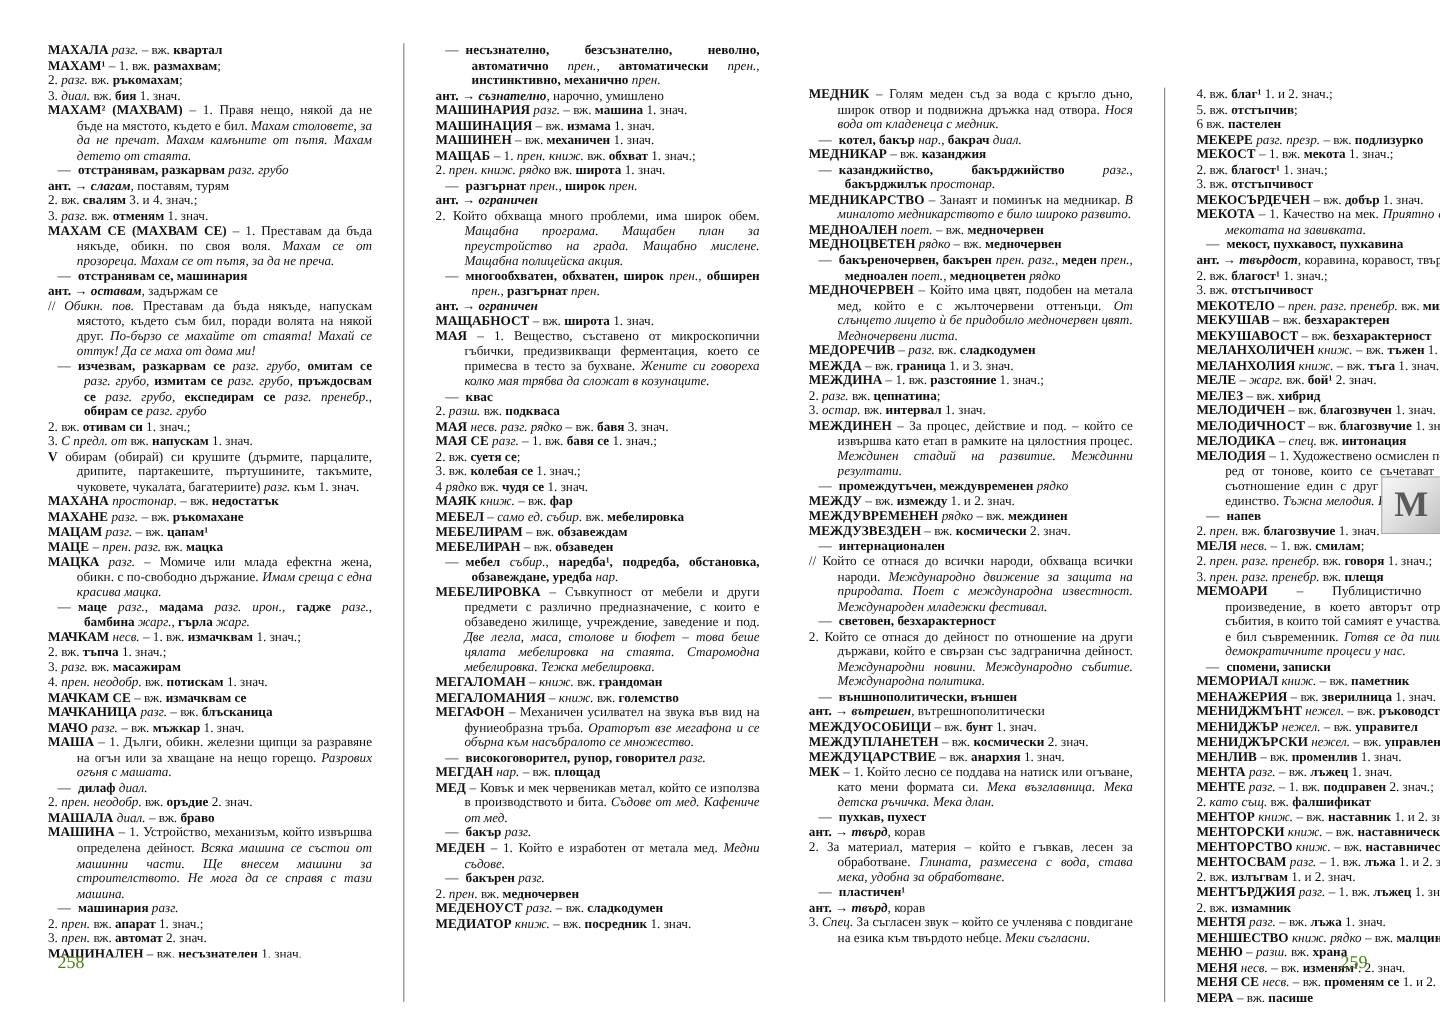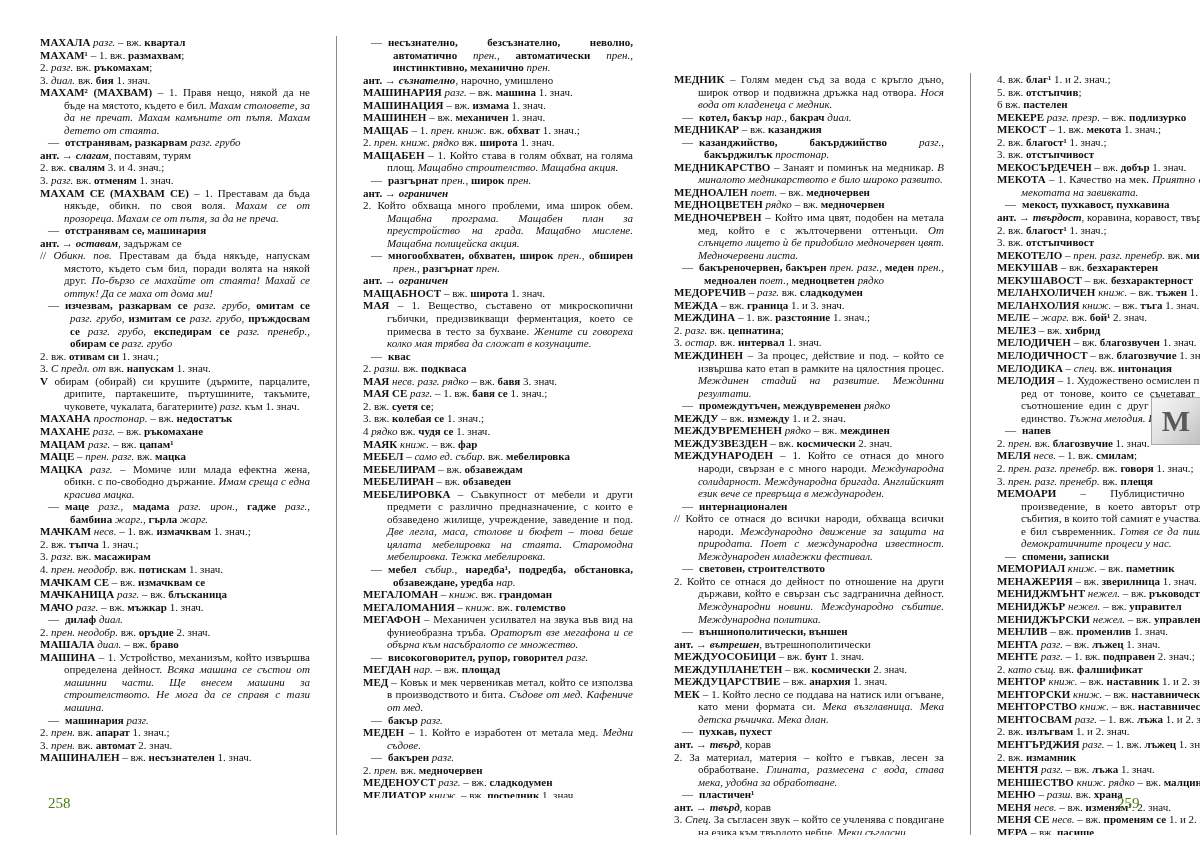--- a/index.html
+++ b/index.html
@@ -54,59 +54,59 @@
           <p class="para"><span class="b">МАЦЕ</span><span> – </span><span class="i">прен. разг.</span><span> вж. </span><span class="b">мацка</span></p>
           <p class="para"><span class="b">МАЦКА </span><span class="i">разг.</span><span> – Момиче или млада ефектна жена, обикн. с по-свободно държание. </span><span class="i">Имам среща с една красива мацка.</span></p>
           <p class="para dash"><span class="d">—</span><span class="b">маце </span><span class="i">разг.</span><span>, </span><span class="b">мадама </span><span class="i">разг. ирон.</span><span>, </span><span class="b">гадже </span><span class="i">разг.</span><span>, </span><span class="b">бамбина </span><span class="i">жарг.</span><span>, </span><span class="b">гърла </span><span class="i">жарг.</span></p>
           <p class="para"><span class="b">МАЧКАМ </span><span class="i">несв.</span><span> – 1. вж. </span><span class="b">измачквам</span><span> 1. знач.;</span></p>
           <p class="para"><span>2. вж. </span><span class="b">тъпча</span><span> 1. знач.;</span></p>
           <p class="para"><span>3. </span><span class="i">разг.</span><span> вж. </span><span class="b">масажирам</span></p>
           <p class="para"><span>4. </span><span class="i">прен. неодобр.</span><span> вж. </span><span class="b">потискам</span><span> 1. знач.</span></p>
           <p class="para"><span class="b">МАЧКАМ СЕ</span><span> – вж. </span><span class="b">измачквам се</span></p>
           <p class="para"><span class="b">МАЧКАНИЦА </span><span class="i">разг.</span><span> – вж. </span><span class="b">блъсканица</span></p>
           <p class="para"><span class="b">МАЧО </span><span class="i">разг.</span><span> – вж. </span><span class="b">мъжкар</span><span> 1. знач.</span></p>
+          <p class="para"><span class="b">МАША</span><span> – 1. Дълги, обикн. железни щипци за разравяне на огън или за хващане на нещо горещо. </span><span class="i">Разрових огъня с машата.</span></p>
           <p class="para dash"><span class="d">—</span><span class="b">дилаф </span><span class="i">диал.</span></p>
           <p class="para"><span>2. </span><span class="i">прен. неодобр.</span><span> вж. </span><span class="b">оръдие</span><span> 2. знач.</span></p>
           <p class="para"><span class="b">МАШАЛА </span><span class="i">диал.</span><span> – вж. </span><span class="b">браво</span></p>
           <p class="para"><span class="b">МАШИНА</span><span> – 1. Устройство, механизъм, който извършва определена дейност. </span><span class="i">Всяка машина се състои от машинни части. Ще внесем машини за строителството. Не мога да се справя с тази машина.</span></p>
           <p class="para dash"><span class="d">—</span><span class="b">машинария </span><span class="i">разг.</span></p>
           <p class="para"><span>2. </span><span class="i">прен.</span><span> вж. </span><span class="b">апарат</span><span> 1. знач.;</span></p>
           <p class="para"><span>3. </span><span class="i">прен.</span><span> вж. </span><span class="b">автомат</span><span> 2. знач.</span></p>
           <p class="para"><span class="b">МАШИНАЛЕН</span><span> – вж. </span><span class="b">несъзнателен</span><span> 1. знач.</span></p>
         </div>
       <div class="rule"></div>
       <div class="col">
           <p class="para dash"><span class="d">—</span><span class="b">несъзнателно, безсъзнателно, неволно, автоматично </span><span class="i">прен.</span><span>, </span><span class="b">автоматически </span><span class="i">прен.</span><span>, </span><span class="b">инстинктивно, механично </span><span class="i">прен.</span></p>
           <p class="para"><span class="b">ант. → </span><span class="bi">съзнателно</span><span>, нарочно, умишлено</span></p>
           <p class="para"><span class="b">МАШИНАРИЯ </span><span class="i">разг.</span><span> – вж. </span><span class="b">машина</span><span> 1. знач.</span></p>
           <p class="para"><span class="b">МАШИНАЦИЯ</span><span> – вж. </span><span class="b">измама</span><span> 1. знач.</span></p>
           <p class="para"><span class="b">МАШИНЕН</span><span> – вж. </span><span class="b">механичен</span><span> 1. знач.</span></p>
           <p class="para"><span class="b">МАЩАБ</span><span> – 1. </span><span class="i">прен. книж.</span><span> вж. </span><span class="b">обхват</span><span> 1. знач.;</span></p>
           <p class="para"><span>2. </span><span class="i">прен. книж. рядко</span><span> вж. </span><span class="b">широта</span><span> 1. знач.</span></p>
-          <p class="para"><span class="b">МАЩАБЕН</span><span> – 1. Който става в голям обхват, на голяма площ. </span><span class="i">Мащабно строителство. Мащабна акция.</span></p>
           <p class="para dash"><span class="d">—</span><span class="b">разгърнат </span><span class="i">прен.</span><span>, </span><span class="b">широк </span><span class="i">прен.</span></p>
           <p class="para"><span class="b">ант. → </span><span class="bi">ограничен</span></p>
           <p class="para"><span>2. Който обхваща много проблеми, има широк обем. </span><span class="i">Мащабна програма. Мащабен план за преустройство на града. Мащабно мислене. Мащабна полицейска акция.</span></p>
           <p class="para dash"><span class="d">—</span><span class="b">многообхватен, обхватен, широк </span><span class="i">прен.</span><span>, </span><span class="b">обширен </span><span class="i">прен.</span><span>, </span><span class="b">разгърнат </span><span class="i">прен.</span></p>
           <p class="para"><span class="b">ант. → </span><span class="bi">ограничен</span></p>
           <p class="para"><span class="b">МАЩАБНОСТ</span><span> – вж. </span><span class="b">широта</span><span> 1. знач.</span></p>
           <p class="para"><span class="b">МАЯ</span><span> – 1. Вещество, съставено от микроскопични гъбички, предизвикващи ферментация, което се примесва в тесто за бухване. </span><span class="i">Жените си говореха колко мая трябва да сложат в козунаците.</span></p>
           <p class="para dash"><span class="d">—</span><span class="b">квас</span></p>
           <p class="para"><span>2. </span><span class="i">разш.</span><span> вж. </span><span class="b">подкваса</span></p>
           <p class="para"><span class="b">МАЯ </span><span class="i">несв. разг. рядко</span><span> – вж. </span><span class="b">бавя</span><span> 3. знач.</span></p>
           <p class="para"><span class="b">МАЯ СЕ </span><span class="i">разг.</span><span> – 1. вж. </span><span class="b">бавя се</span><span> 1. знач.;</span></p>
           <p class="para"><span>2. вж. </span><span class="b">суетя се</span><span>;</span></p>
           <p class="para"><span>3. вж. </span><span class="b">колебая се</span><span> 1. знач.;</span></p>
           <p class="para"><span>4 </span><span class="i">рядко</span><span> вж. </span><span class="b">чудя се</span><span> 1. знач.</span></p>
           <p class="para"><span class="b">МАЯК </span><span class="i">книж.</span><span> – вж. </span><span class="b">фар</span></p>
           <p class="para"><span class="b">МЕБЕЛ</span><span> – </span><span class="i">само ед. събир.</span><span> вж. </span><span class="b">мебелировка</span></p>
           <p class="para"><span class="b">МЕБЕЛИРАМ</span><span> – вж. </span><span class="b">обзавеждам</span></p>
           <p class="para"><span class="b">МЕБЕЛИРАН</span><span> – вж. </span><span class="b">обзаведен</span></p>
+          <p class="para dash"><span class="d">—</span><span class="b">мебел </span><span class="i">събир.</span><span>, </span><span class="b">наредба¹, подредба, обстановка, обзавеждане, уредба </span><span class="i">нар.</span></p>
           <p class="para"><span class="b">МЕБЕЛИРОВКА</span><span> – Съвкупност от мебели и други предмети с различно предназначение, с които е обзаведено жилище, учреждение, заведение и под. </span><span class="i">Две легла, маса, столове и бюфет – това беше цялата мебелировка на стаята. Старомодна мебелировка. Тежка мебелировка.</span></p>
-          <p class="para dash"><span class="d">—</span><span class="b">мебел </span><span class="i">събир.</span><span>, </span><span class="b">наредба¹, подредба, обстановка, обзавеждане, уредба </span><span class="i">нар.</span></p>
           <p class="para"><span class="b">МЕГАЛОМАН</span><span> – </span><span class="i">книж.</span><span> вж. </span><span class="b">грандоман</span></p>
           <p class="para"><span class="b">МЕГАЛОМАНИЯ</span><span> – </span><span class="i">книж.</span><span> вж. </span><span class="b">големство</span></p>
           <p class="para"><span class="b">МЕГАФОН</span><span> – Механичен усилвател на звука във вид на фуниеобразна тръба. </span><span class="i">Ораторът взе мегафона и се обърна към насъбралото се множество.</span></p>
           <p class="para dash"><span class="d">—</span><span class="b">високоговорител, рупор, говорител </span><span class="i">разг.</span></p>
           <p class="para"><span class="b">МЕГДАН </span><span class="i">нар.</span><span> – вж. </span><span class="b">площад</span></p>
           <p class="para"><span class="b">МЕД</span><span> – Ковък и мек червеникав метал, който се използва в производството и бита. </span><span class="i">Съдове от мед. Кафениче от мед.</span></p>
           <p class="para dash"><span class="d">—</span><span class="b">бакър </span><span class="i">разг.</span></p>
           <p class="para"><span class="b">МЕДЕН</span><span> – 1. Който е изработен от метала мед. </span><span class="i">Медни съдове.</span></p>
           <p class="para dash"><span class="d">—</span><span class="b">бакърен </span><span class="i">разг.</span></p>
           <p class="para"><span>2. </span><span class="i">прен.</span><span> вж. </span><span class="b">медночервен</span></p>
@@ -116,36 +116,35 @@
     </div>
     <div class="page right">
       <div class="col">
           <p class="para"><span class="b">МЕДНИК</span><span> – Голям меден съд за вода с кръгло дъно, широк отвор и подвижна дръжка над отвора. </span><span class="i">Нося вода от кладенеца с медник.</span></p>
           <p class="para dash"><span class="d">—</span><span class="b">котел, бакър </span><span class="i">нар.</span><span>, </span><span class="b">бакрач </span><span class="i">диал.</span></p>
           <p class="para"><span class="b">МЕДНИКАР</span><span> – вж. </span><span class="b">казанджия</span></p>
           <p class="para dash"><span class="d">—</span><span class="b">казанджийство, бакърджийство </span><span class="i">разг.</span><span>, </span><span class="b">бакърджилък </span><span class="i">простонар.</span></p>
           <p class="para"><span class="b">МЕДНИКАРСТВО</span><span> – Занаят и поминък на медникар. </span><span class="i">В миналото медникарството е било широко развито.</span></p>
           <p class="para"><span class="b">МЕДНОАЛЕН </span><span class="i">поет.</span><span> – вж. </span><span class="b">медночервен</span></p>
           <p class="para"><span class="b">МЕДНОЦВЕТЕН </span><span class="i">рядко</span><span> – вж. </span><span class="b">медночервен</span></p>
+          <p class="para dash"><span class="d">—</span><span class="b">бакъреночервен, бакърен </span><span class="i">прен. разг.</span><span>, </span><span class="b">меден </span><span class="i">прен.</span><span>, </span><span class="b">медноален </span><span class="i">поет.</span><span>, </span><span class="b">медноцветен </span><span class="i">рядко</span></p>
           <p class="para"><span class="b">МЕДНОЧЕРВЕН</span><span> – Който има цвят, подобен на метала мед, който е с жълточервени оттенъци. </span><span class="i">От слънцето лицето ѝ бе придобило медночервен цвят. Медночервени листа.</span></p>
-          <p class="para dash"><span class="d">—</span><span class="b">бакъреночервен, бакърен </span><span class="i">прен. разг.</span><span>, </span><span class="b">меден </span><span class="i">прен.</span><span>, </span><span class="b">медноален </span><span class="i">поет.</span><span>, </span><span class="b">медноцветен </span><span class="i">рядко</span></p>
           <p class="para"><span class="b">МЕДОРЕЧИВ</span><span> – </span><span class="i">разг.</span><span> вж. </span><span class="b">сладкодумен</span></p>
           <p class="para"><span class="b">МЕЖДА</span><span> – вж. </span><span class="b">граница</span><span> 1. и 3. знач.</span></p>
           <p class="para"><span class="b">МЕЖДИНА</span><span> – 1. вж. </span><span class="b">разстояние</span><span> 1. знач.;</span></p>
           <p class="para"><span>2. </span><span class="i">разг.</span><span> вж. </span><span class="b">цепнатина</span><span>;</span></p>
           <p class="para"><span>3. </span><span class="i">остар.</span><span> вж. </span><span class="b">интервал</span><span> 1. знач.</span></p>
           <p class="para"><span class="b">МЕЖДИНЕН</span><span> – За процес, действие и под. – който се извършва като етап в рамките на цялостния процес. </span><span class="i">Междинен стадий на развитие. Междинни резултати.</span></p>
           <p class="para dash"><span class="d">—</span><span class="b">промеждутъчен, междувременен </span><span class="i">рядко</span></p>
           <p class="para"><span class="b">МЕЖДУ</span><span> – вж. </span><span class="b">измежду</span><span> 1. и 2. знач.</span></p>
           <p class="para"><span class="b">МЕЖДУВРЕМЕНЕН </span><span class="i">рядко</span><span> – вж. </span><span class="b">междинен</span></p>
           <p class="para"><span class="b">МЕЖДУЗВЕЗДЕН</span><span> – вж. </span><span class="b">космически</span><span> 2. знач.</span></p>
-          <p class="para"><span class="b">МЕЖДУНАРОДЕН</span><span> – 1. Който се отнася до много народи, свързан е с много народи. </span><span class="i">Международна солидарност. Международна бригада. Английският език вече се превръща в международен.</span></p>
           <p class="para dash"><span class="d">—</span><span class="b">интернационален</span></p>
           <p class="para"><span>// Който се отнася до всички народи, обхваща всички народи. </span><span class="i">Международно движение за защита на природата. Поет с международна известност. Международен младежки фестивал.</span></p>
-          <p class="para dash"><span class="d">—</span><span class="b">световен, строителството</span></p>
+          <p class="para dash"><span class="d">—</span><span class="b">световен, безхарактерност</span></p>
           <p class="para"><span>2. Който се отнася до дейност по отношение на други държави, който е свързан със задгранична дейност. </span><span class="i">Международни новини. Международно събитие. Международна политика.</span></p>
           <p class="para dash"><span class="d">—</span><span class="b">външнополитически, външен</span></p>
           <p class="para"><span class="b">ант. → </span><span class="bi">вътрешен</span><span>, вътрешнополитически</span></p>
           <p class="para"><span class="b">МЕЖДУОСОБИЦИ</span><span> – вж. </span><span class="b">бунт</span><span> 1. знач.</span></p>
           <p class="para"><span class="b">МЕЖДУПЛАНЕТЕН</span><span> – вж. </span><span class="b">космически</span><span> 2. знач.</span></p>
           <p class="para"><span class="b">МЕЖДУЦАРСТВИЕ</span><span> – вж. </span><span class="b">анархия</span><span> 1. знач.</span></p>
           <p class="para"><span class="b">МЕК</span><span> – 1. Който лесно се поддава на натиск или огъване, като мени формата си. </span><span class="i">Мека възглавница. Мека детска ръчичка. Мека длан.</span></p>
           <p class="para dash"><span class="d">—</span><span class="b">пухкав, пухест</span></p>
           <p class="para"><span class="b">ант. → </span><span class="bi">твърд</span><span>, корав</span></p>
           <p class="para"><span>2. За материал, материя – който е гъвкав, лесен за обработване. </span><span class="i">Глината, размесена с вода, става мека, удобна за обработване.</span></p>

